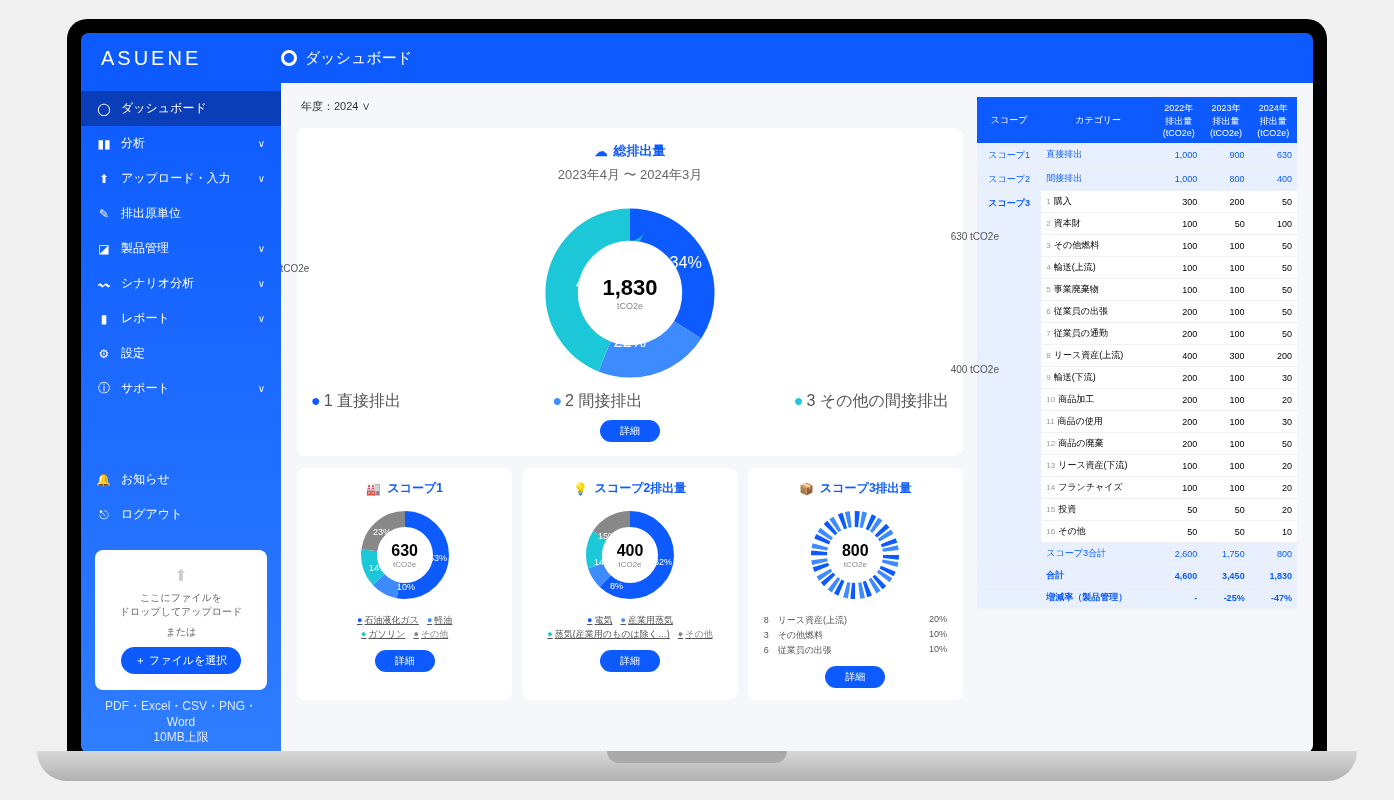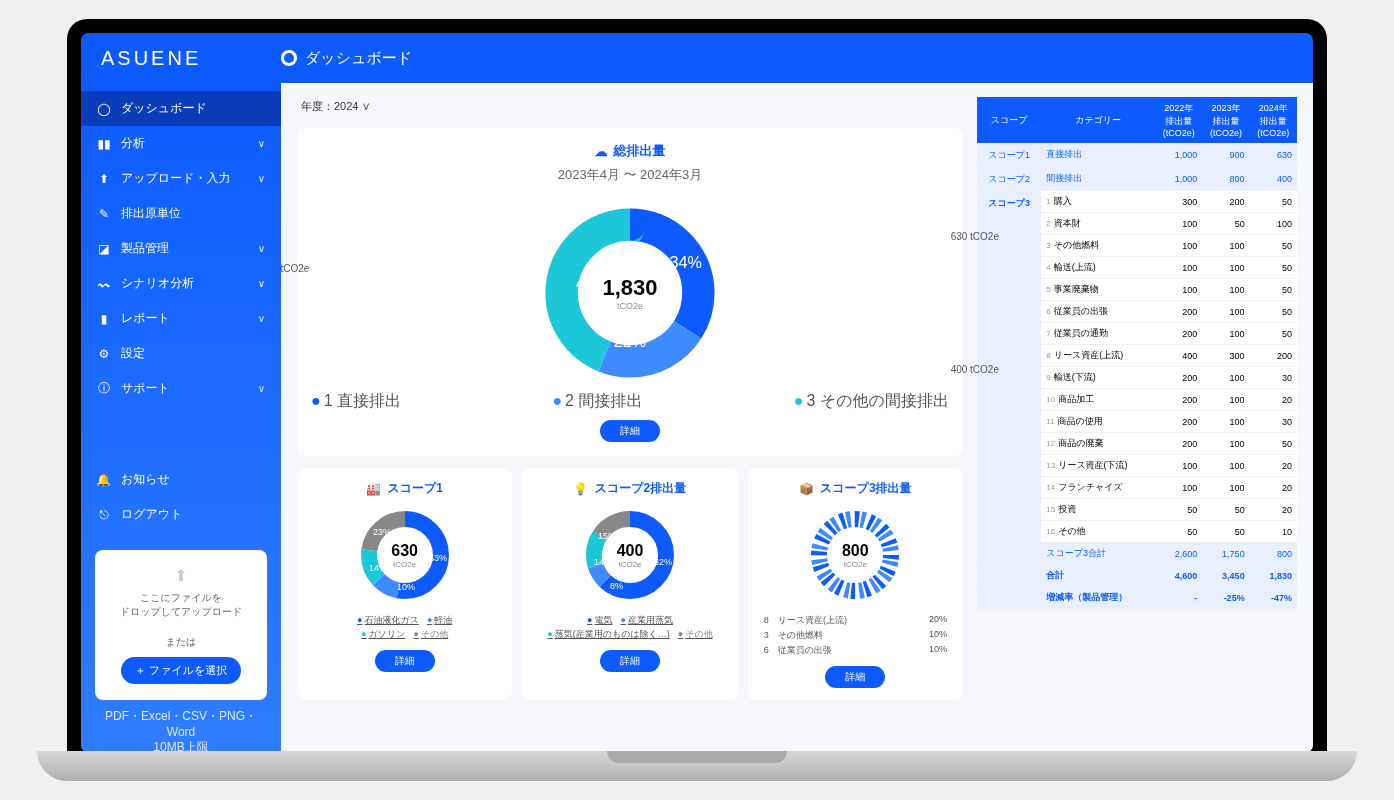--- a/index.html
+++ b/index.html
@@ -133,21 +133,21 @@
               <div class="nav-item">
                 <span class="nav-ico">⎋</span>
                 <span class="nav-label">ログアウト</span>
               </div>
             </div>
   <div class="bot">
     <div class="upbox">
       <div class="up-ico">⬆</div>
       <div>ここにファイルを</div>
       <div>ドロップしてアップロード</div>
-      <div style="margin-top:16px;">または</div>
+      <div style="margin-top:6px;">または</div>
       <button class="upbtn">＋ ファイルを選択</button>
     </div>
     <div class="upnote" style="white-space:pre-line;">PDF・Excel・CSV・PNG・Word
 10MB上限</div>
   </div>
 </div>
 <div class="main">
 <div class="left-col">
   <div class="yearsel"><span>年度：2024</span> <span>∨</span></div>
   <div class="card">

